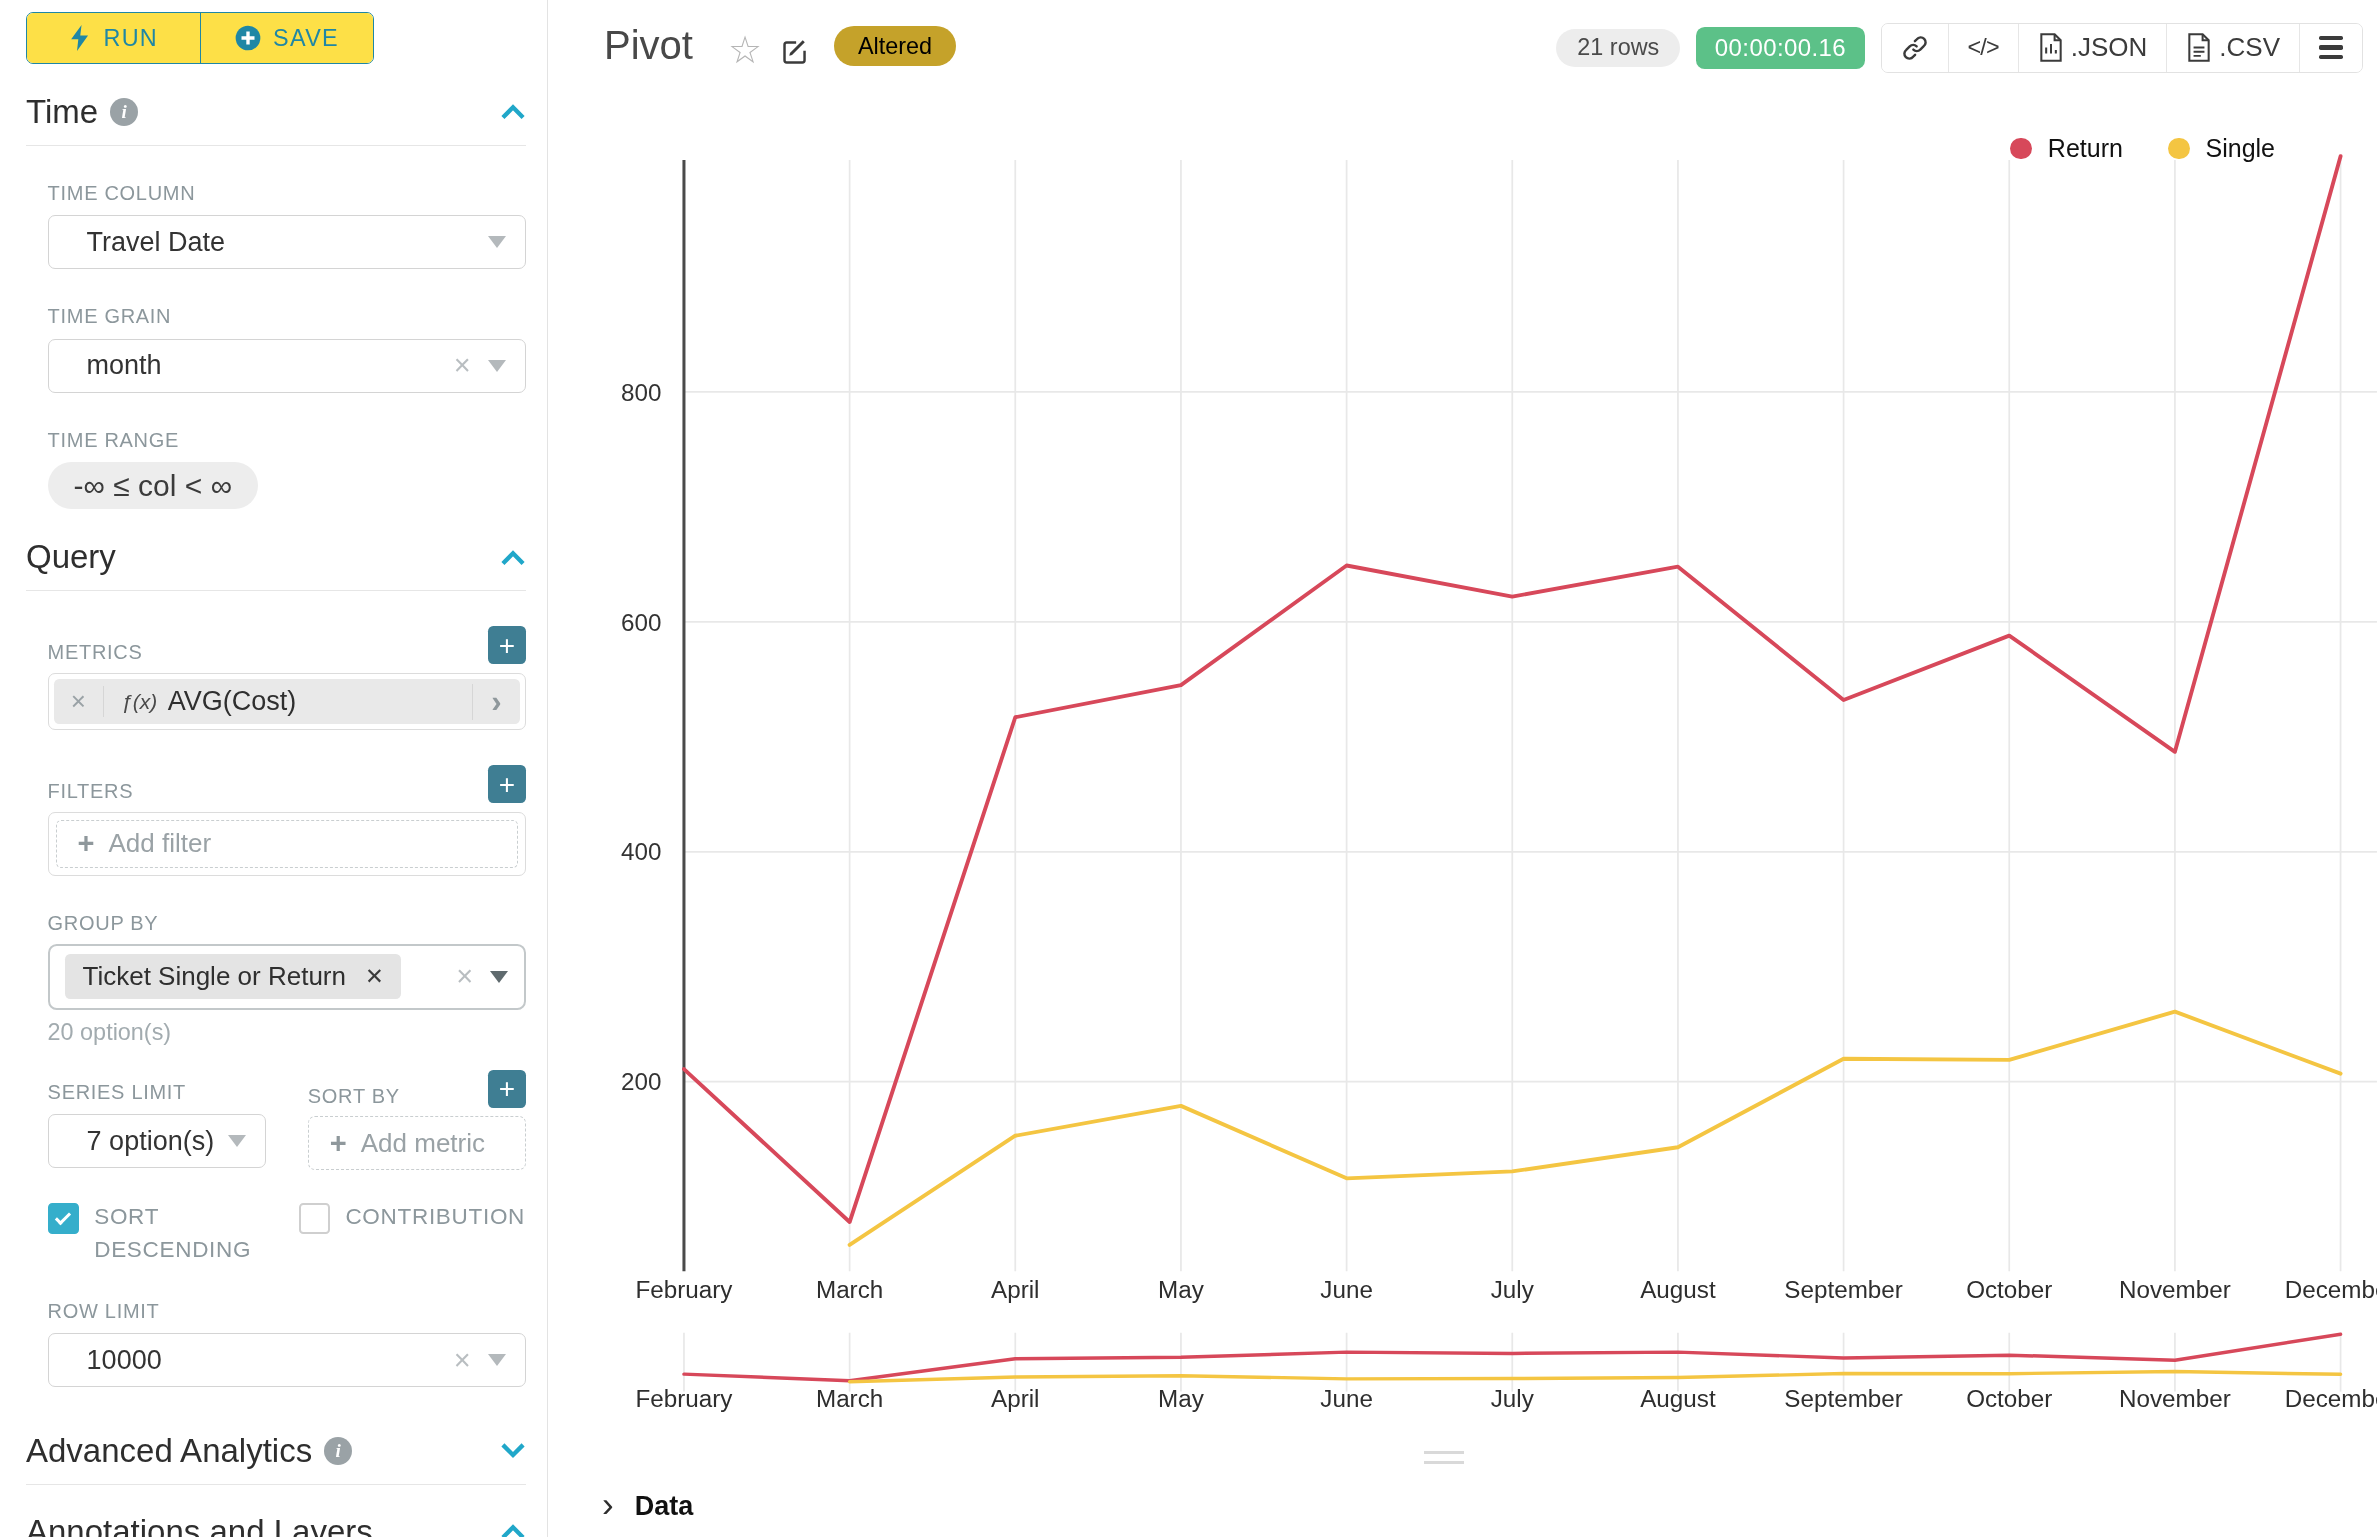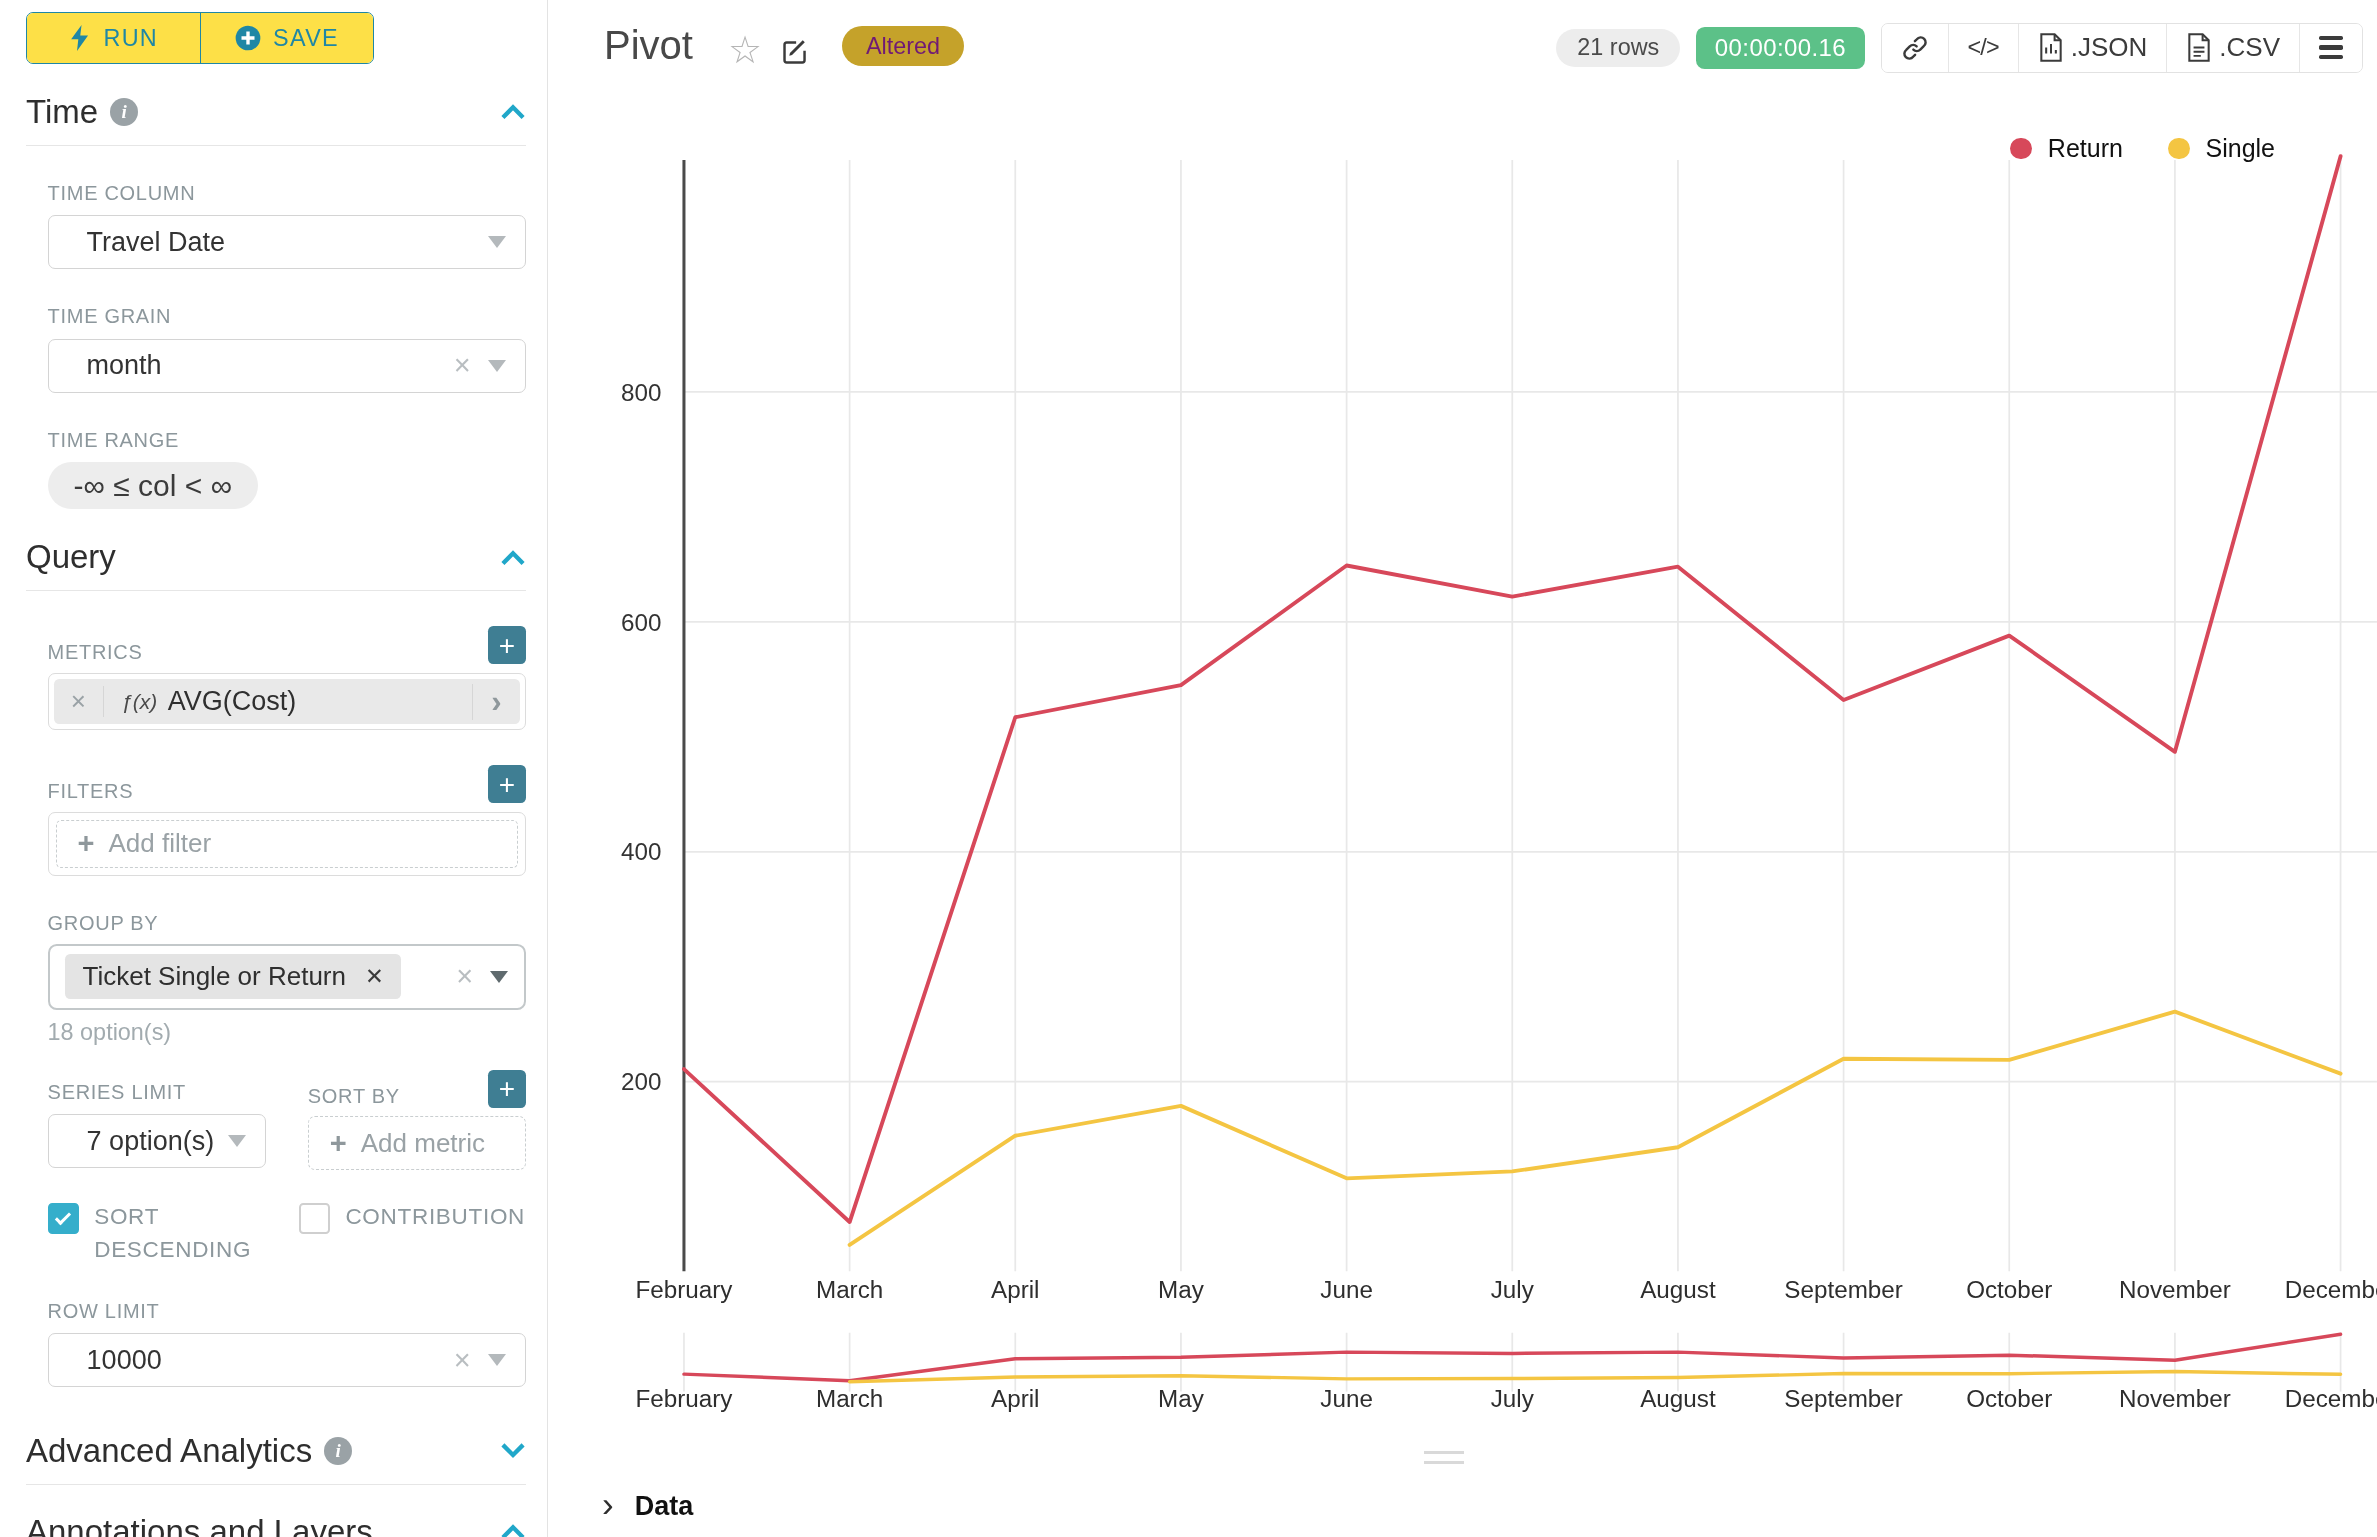--- a/index.html
+++ b/index.html
@@ -75,22 +75,22 @@
   .checkbox.checked { background:#35aecb; border-color:#35aecb; }
   .checkmark { width:14.7px; height:7.8px; border-left:3.5px solid #fff; border-bottom:3.5px solid #fff;
     transform:rotate(-45deg) translate(0.9px,-1.7px); }
   .check-label { font-size:22.5px; font-weight:500; color:#8c979c; letter-spacing:0.7px; line-height:1.45; }
 
   
   .main { position:relative; flex:1; height:100%; background:#fff; }
   .page-title { position:absolute; left:56px; top:22.5px; font-size:40px; font-weight:500; color:#484848; }
   .star-ic { position:absolute; left:180px; top:28px; font-size:38px; color:#b5b5b5; cursor:pointer; }
   .edit-ic { position:absolute; left:232px; top:36px; cursor:pointer; }
-  .altered-badge { position:absolute; left:294px; top:26px; height:40px; display:inline-flex; align-items:center;
-    padding:0 24px; border-radius:20px; background:#c5a22a; color:#701a75; font-size:23.4px; }
+  .altered-badge { position:absolute; left:286px; top:26px; height:40px; display:inline-flex; align-items:center;
+    padding:0 24px; border-radius:20px; background:#c5a22a; color:#000000; font-size:23.4px; }
   .hdr-right { position:absolute; top:22.5px; right:14px; display:flex; align-items:center; gap:15.6px; }
   .rows-pill { height:38px; display:flex; align-items:center; padding:0 21px; background:#ededed;
     border-radius:19px; font-size:23.4px; color:#4a4a4a; }
   .timer-pill { height:42px; display:flex; align-items:center; padding:0 19px; background:#5cc188;
     border-radius:8.7px; font-size:24px; color:#fff; letter-spacing:0.4px; }
   .export-group { display:flex; height:50px; border:1.7px solid #e2e2e2; border-radius:7px; background:#fff;
     overflow:hidden; align-items:stretch; }
   .ex-btn { display:flex; align-items:center; justify-content:center; gap:7px; padding:0 19px;
     background:#fff; border:none; font-size:26px; color:#3b3b3b; font-family:inherit; cursor:pointer; }
   .ex-btn + .ex-btn { border-left:1.7px solid #e6e6e6; }
@@ -209,21 +209,21 @@
       <div class="f-label">GROUP BY</div>
       <div class="groupby-box">
         <span class="tag">
           <span>Ticket Single or Return</span>
           <span class="tag-x">✕</span>
         </span>
         <span class="spacer" style="flex:1"></span>
         <span class="clear-x">×</span>
         <span class="caret dark"></span>
       </div>
-      <div class="hint">18 option(s)</div>
+      <div class="hint">20 option(s)</div>
     </div>
 
     <div class="two-col">
       <div class="col">
         <div class="f-label" style="margin-top:35px">SERIES LIMIT</div>
         <div class="f-select">
           <span>7 option(s)</span>
           <span class="spacer"></span>
           <span class="caret"></span>
         </div>

